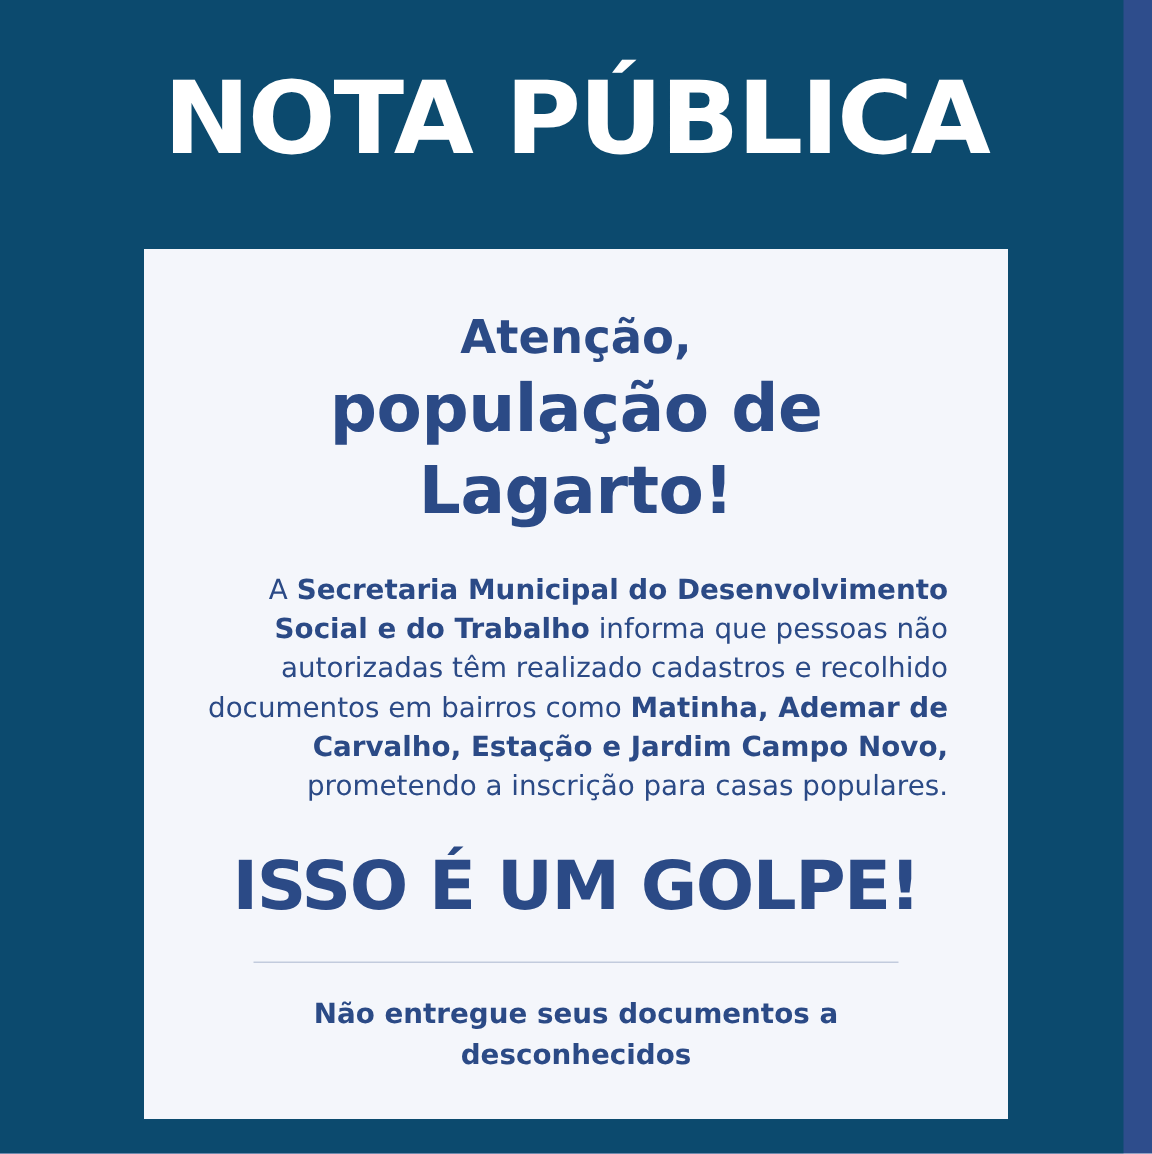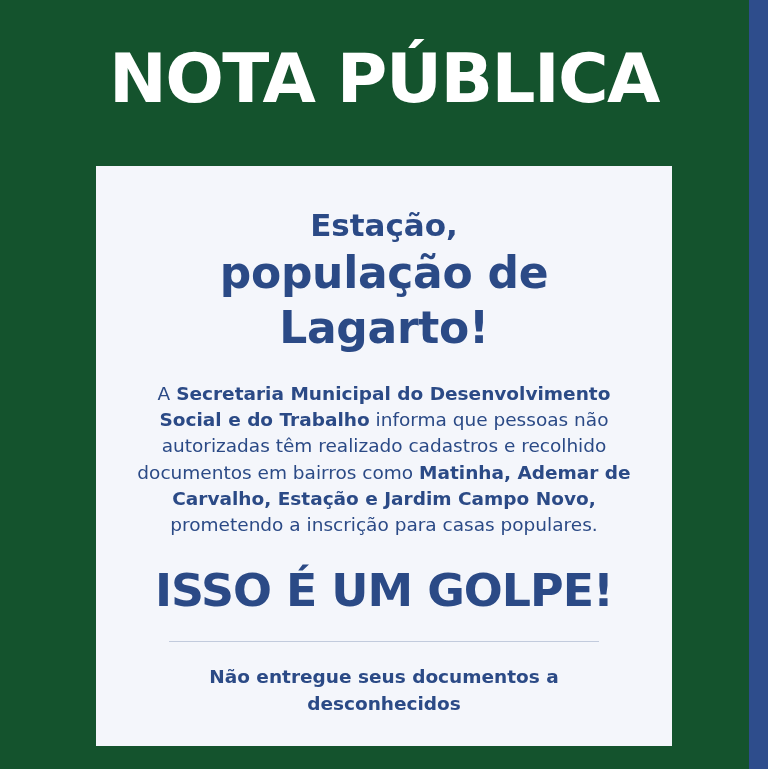--- a/index.html
+++ b/index.html
@@ -11,21 +11,21 @@
     height: 769px;
     background: #2e4d8c;
     font-family: "Liberation Sans", sans-serif;
     overflow: hidden;
   }
 
   #poster {
     position: relative;
     width: 749px;
     height: 769px;
-    background: #14532d;
+    background: #0c4a6e;
     box-sizing: border-box;
   }
 
   
   #headline {
     position: absolute;
     top: 44px;
     left: 0;
     width: 768px;
     text-align: center;
@@ -67,21 +67,21 @@
     font-size: 44px;
     letter-spacing: -0.3px;
   }
 
   .para {
     font-family: "DejaVu Sans", sans-serif;
     font-size: 18.5px;
     line-height: 1.42;
     color: #2b4a86;
     margin: 26px 4px 0 4px;
-    text-align: center;
+    text-align: right;
   }
   .para b { font-weight: bold; }
 
   .golpe {
     font-family: "DejaVu Sans", sans-serif;
     font-weight: bold;
     font-size: 45px;
     letter-spacing: -1px;
     color: #2b4a86;
     margin: 26px 0 0 0;
@@ -120,21 +120,21 @@
 </head>
 <body>
 
 <div id="poster">
 
   <div id="headline">NOTA PÚBLICA</div>
 
   <div id="card">
 
     <div class="attention">
-      <span>Estação,</span>
+      <span>Atenção,</span>
       <span class="line2">população de Lagarto!</span>
     </div>
 
     <p class="para"><span>A </span><b>Secretaria Municipal do Desenvolvimento Social e do Trabalho</b><span> informa que pessoas não autorizadas têm realizado cadastros e recolhido documentos em bairros como </span><b>Matinha, Ademar de Carvalho, Estação e Jardim Campo Novo,</b><span> prometendo a inscrição para casas populares.</span></p>
 
     <div class="golpe">ISSO É UM GOLPE!</div>
 
     <div class="divider"></div>
 
 

